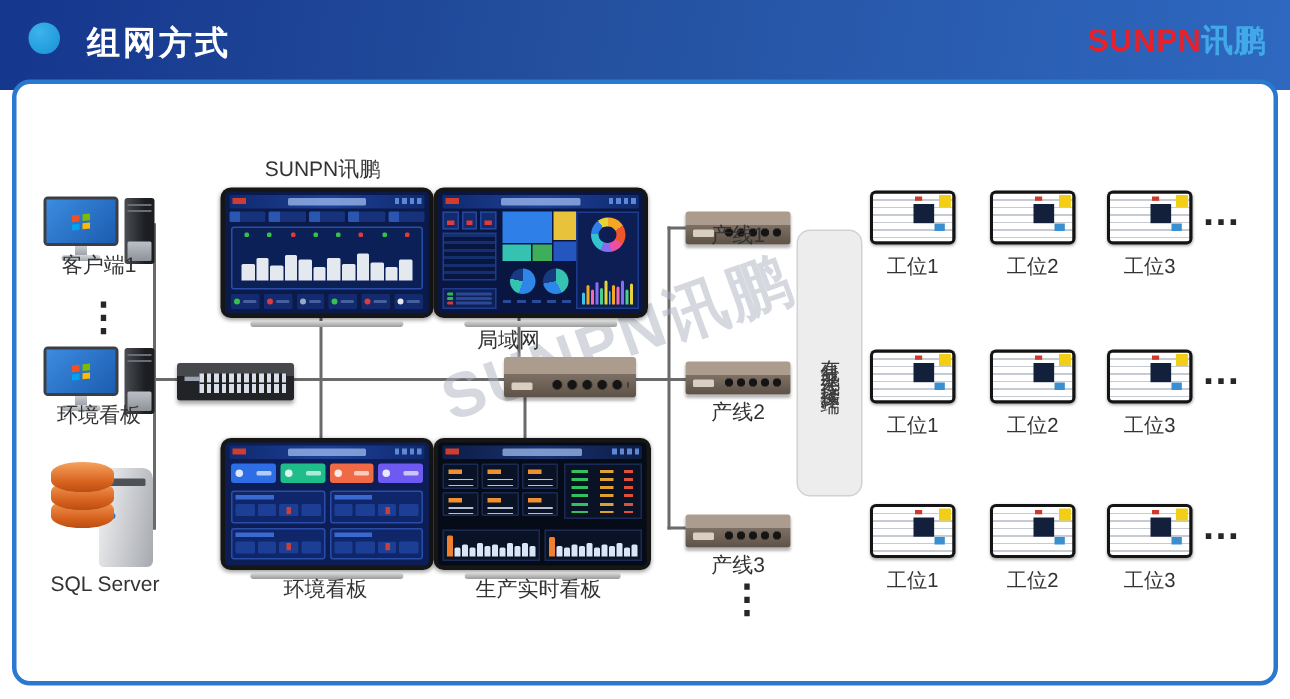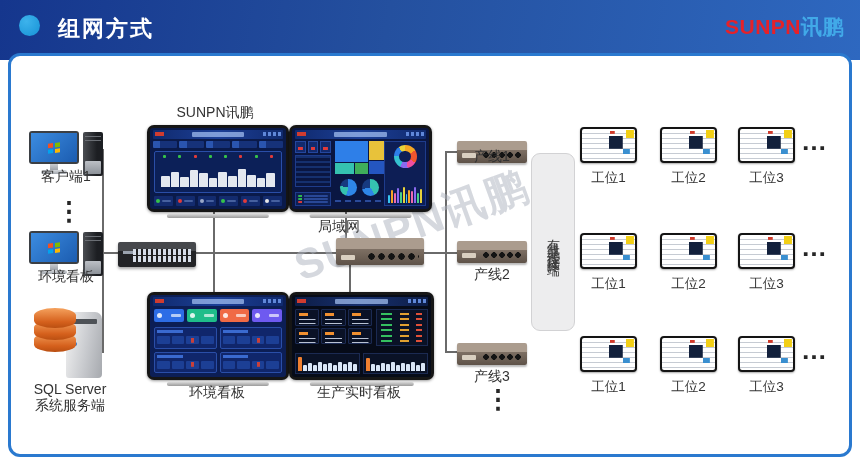--- a/index.html
+++ b/index.html
@@ -226,21 +226,20 @@
 
   <div class="sql">
     <div class="stower"></div>
     <div class="db">
         <i></i>
         <i></i>
         <i></i>
       </div>
   </div>
   <div class="lbl" style="left:24px;top:381px;width:92px">SQL Server</div>
-  <div class="lbl" style="left:24px;top:397px;width:92px">系统服务端</div>
 
   <div class="switch">
       <div class="ports"></div>
     </div>
   <div class="lbl" style="left:314px;top:218px;width:50px;font-size:14px">局域网</div>
   <div class="router big" style="left:336px;top:238px"></div>
 
   <div class="lbl" style="left:150px;top:104px;width:130px;font-size:14px">SUNPN讯鹏</div>
   <div class="mon" style="left:147px;top:125px;width:136px;height:81px">
     <div class="scr scr-esd">

